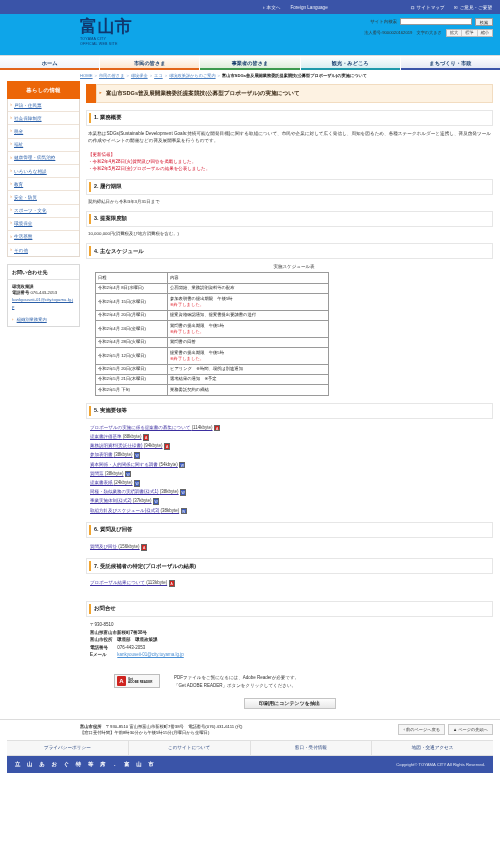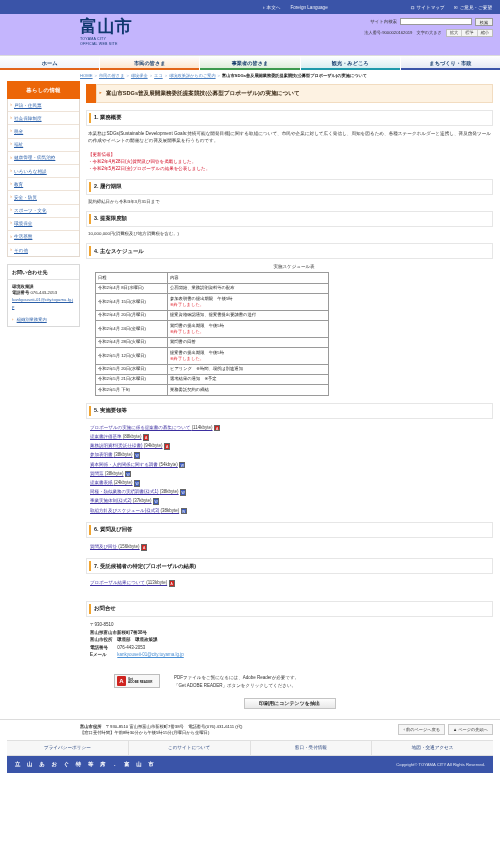--- a/index.html
+++ b/index.html
@@ -18,21 +18,21 @@
   .utilbar {
     height:14px; background:#3a54a8; display:flex; align-items:center;
     color:#fff; font-size:4.6px; padding:0 8px;
   }
   .utilbar .left { display:flex; gap:10px; margin-left:255px; }
   .utilbar .right { margin-left:auto; display:flex; gap:9px; align-items:center; }
   .utilbar span.u { color:#e9ecf6; }
   .ub-ico { display:inline-block; margin-right:2px; }
 
   
-  .header { height:41px; position:relative; background:#c4b5fd; }
+  .header { height:41px; position:relative; background:#0ea5e9; }
   .logo-wrap { position:absolute; left:80px; top:3px; }
   .logo-main { font-size:17px; font-weight:bold; color:#10386f; letter-spacing:0.4px;
                font-family:"Liberation Serif","DejaVu Serif",serif; line-height:19px;}
   .logo-sub { font-size:3.6px; color:#10386f; line-height:4.4px; margin-top:1px; letter-spacing:0.2px;}
   .head-right { position:absolute; right:7px; top:4px; text-align:right; }
   .search-row { display:flex; align-items:center; justify-content:flex-end; gap:3px; font-size:4.4px; }
   .search-box { width:72px; height:7px; border:1px solid #999; background:#fff; }
   .search-btn { height:7.5px; min-width:18px; border:1px solid #999; background:#eee;
                 font-size:4.2px; line-height:7px; text-align:center; color:#222; }
   .meta-row { display:flex; align-items:center; justify-content:flex-end; gap:4px; font-size:4.2px;

